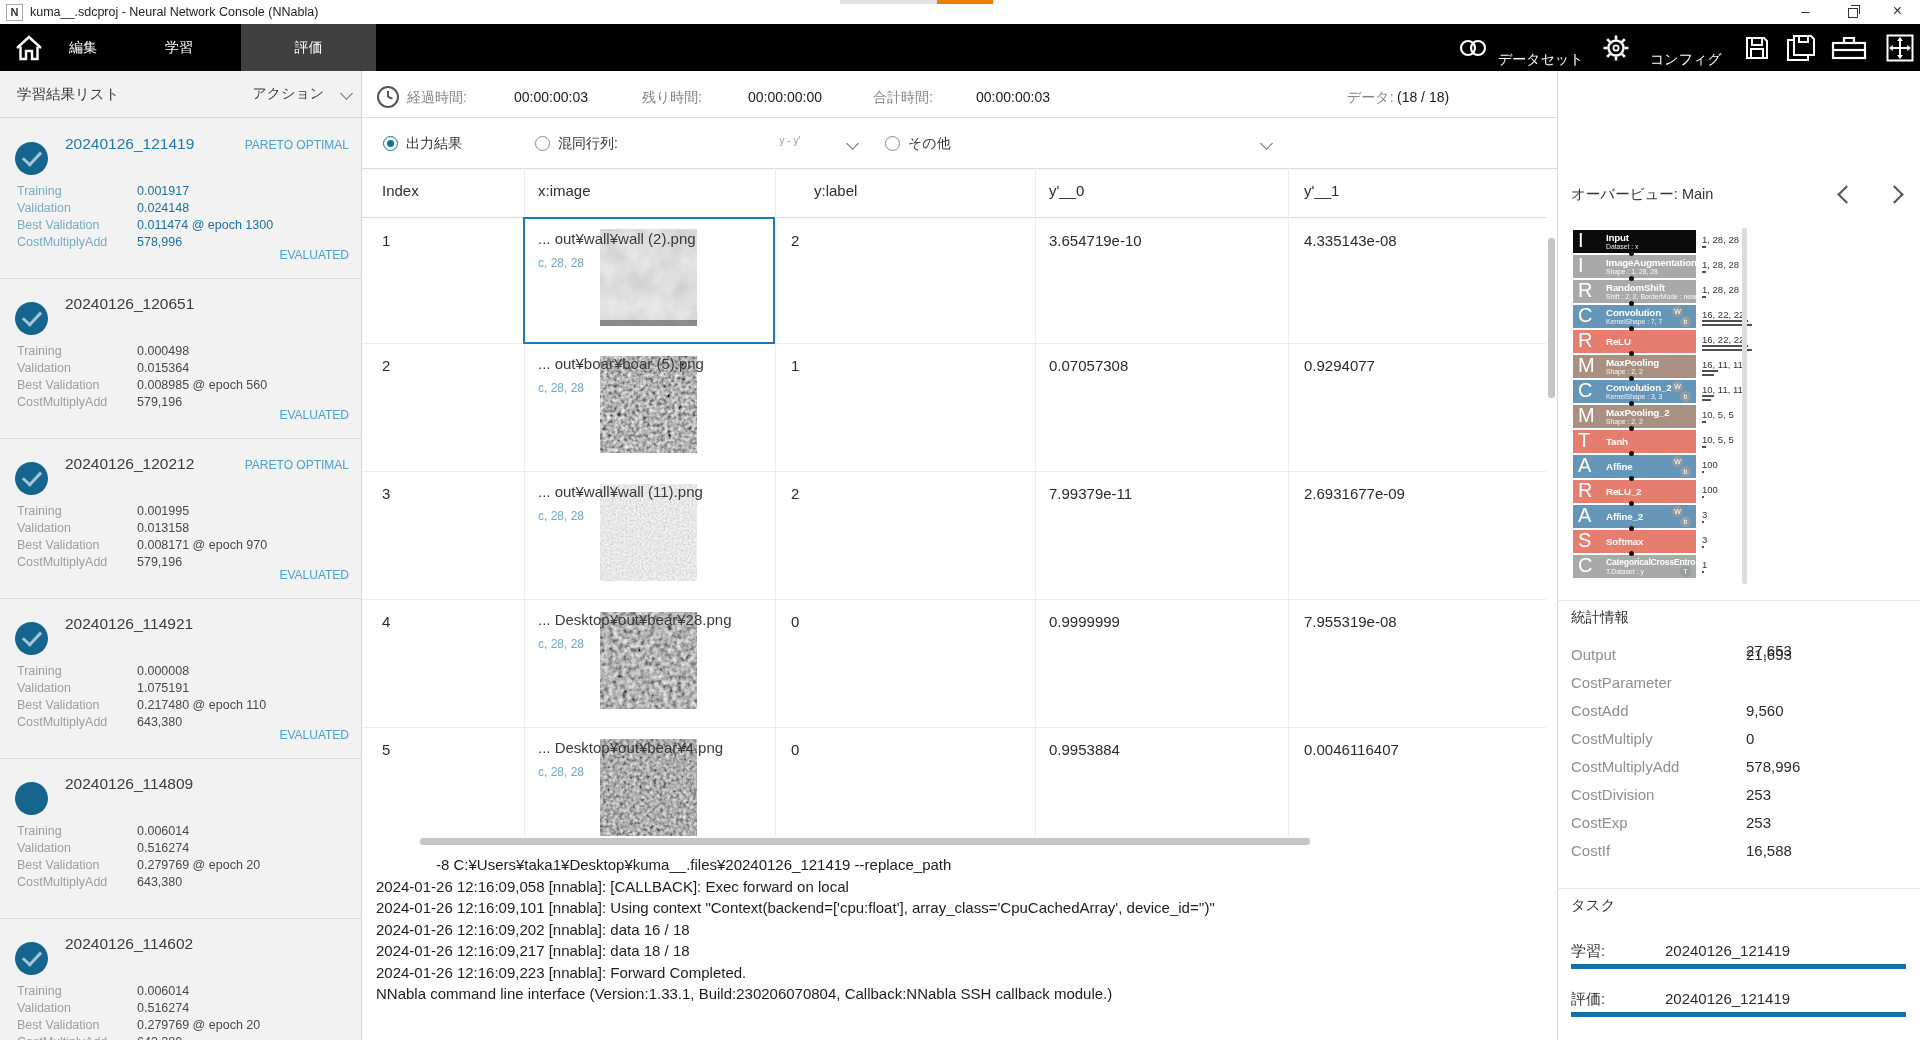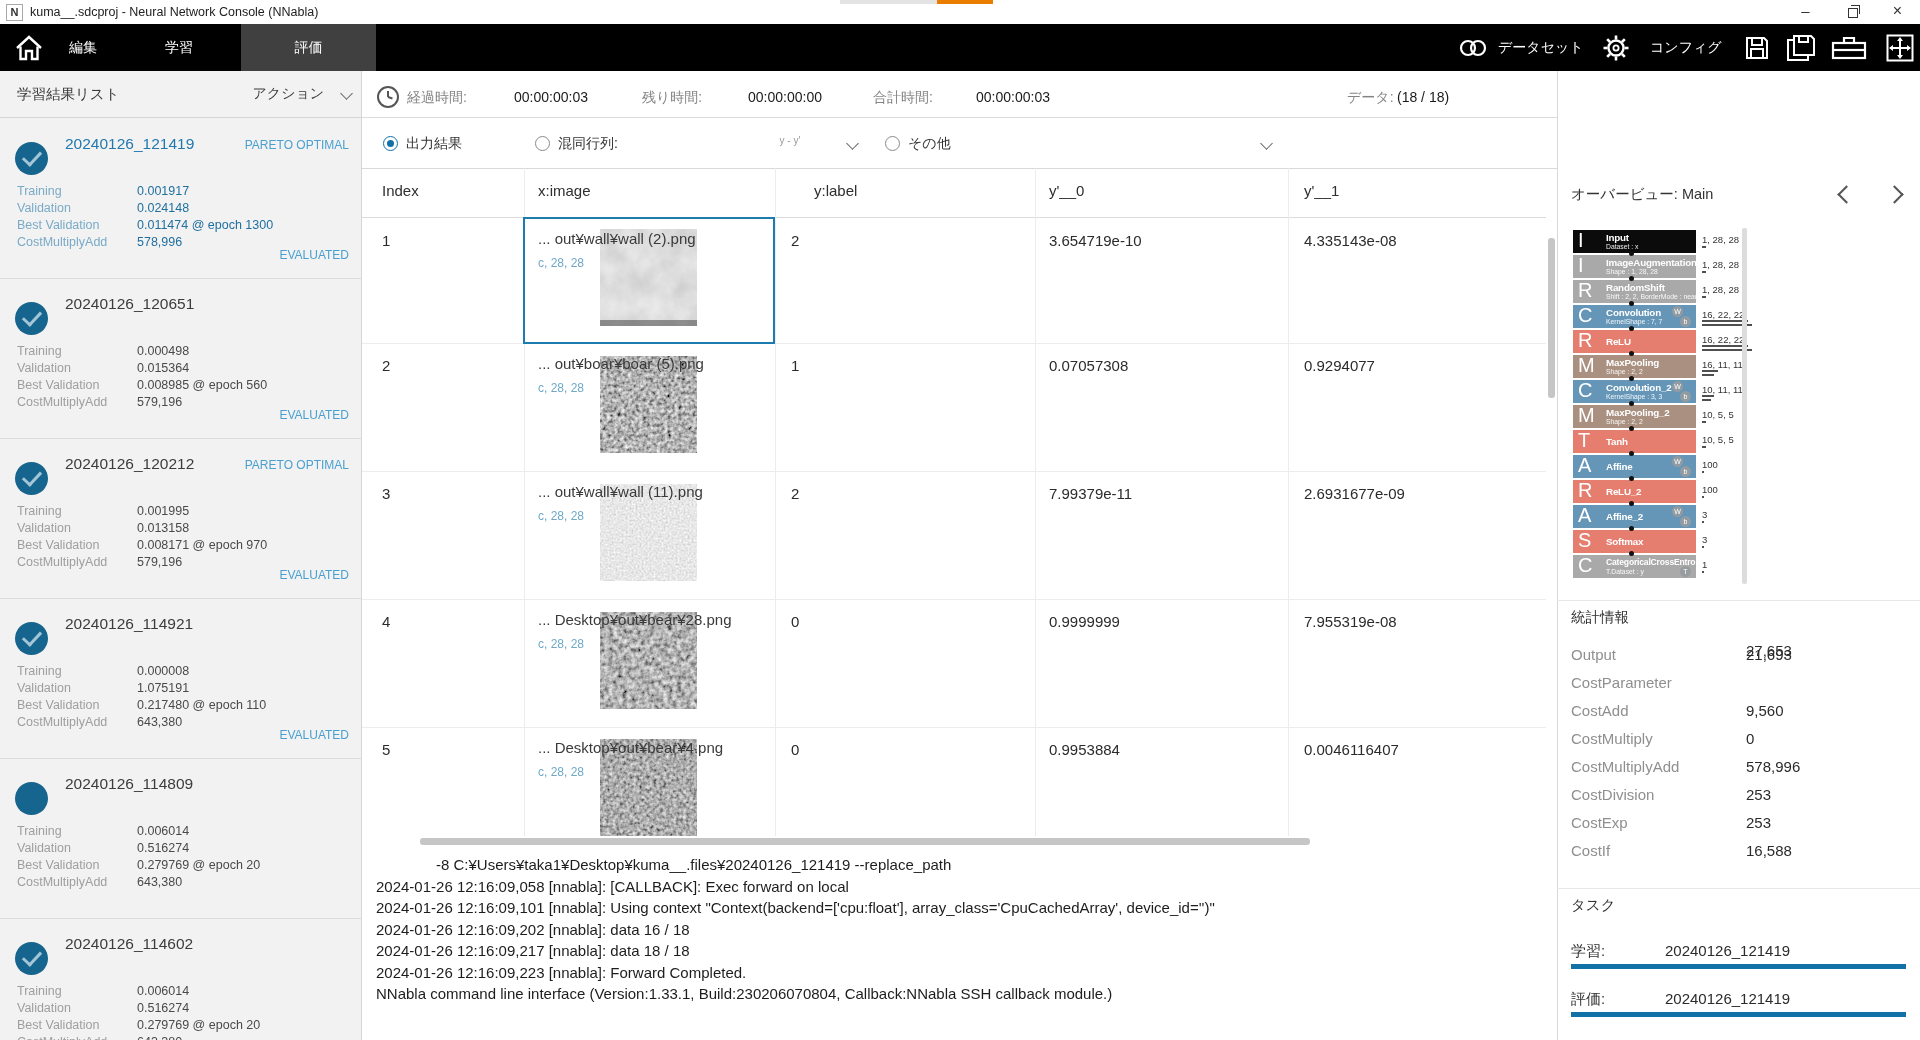--- a/index.html
+++ b/index.html
@@ -16,21 +16,21 @@
   .tbprog-fill{position:absolute;left:937px;top:0;width:56px;height:4px;background:#e87d00}
   .winbtn{position:absolute;top:0;width:45px;height:24px;text-align:center;line-height:22px;font-size:15px;color:#333;cursor:default}
   .restore-glyph{position:absolute;left:19px;top:8px;width:8px;height:8px;border:1px solid #333}
   .restore-glyph::before{content:"";position:absolute;left:2px;top:-4px;width:8px;height:8px;border:1px solid #333;border-bottom:none;border-left:none}
 
   
   .navbar{position:absolute;left:0;top:24px;width:1920px;height:47px;background:#000}
   .nav-tab{position:absolute;top:0;height:47px;line-height:47px;text-align:center;color:#fff;font-size:14px;white-space:nowrap}
   .nav-tab.active{background:#404040}
   .nav-ic{position:absolute;top:10px}
-  .nav-lbl{position:absolute;top:0;height:47px;line-height:47px;color:#fff;font-size:14px;white-space:nowrap}
+  .nav-lbl{position:absolute;top:12px;height:47px;line-height:47px;color:#fff;font-size:14px;white-space:nowrap}
 
   
   .sidebar{position:absolute;left:0;top:71px;width:361px;height:969px;background:#f2f2f2;border-right:1px solid #d5d5d5}
   .sb-title{position:absolute;left:17px;top:14px;font-size:14.5px;color:#3a3a3a}
   .sb-action{position:absolute;right:10px;top:14px;font-size:14px;color:#3a3a3a;cursor:default}
   .sb-action .chev{margin-left:14px}
   .sb-divider{position:absolute;left:0;top:46px;width:361px;height:1px;background:#d5d5d5}
   .run{position:absolute;left:0;width:361px;height:160px;border-bottom:1px solid #dcdcdc}
   .run-circle{position:absolute;left:15px;top:24px;width:33px;height:33px;border-radius:50%;background:#15658e}
   .chkmark{position:absolute;left:8px;top:9px;width:15px;height:8px;border-left:3px solid #a5c6d6;border-bottom:3px solid #a5c6d6;transform:rotate(-47deg)}

